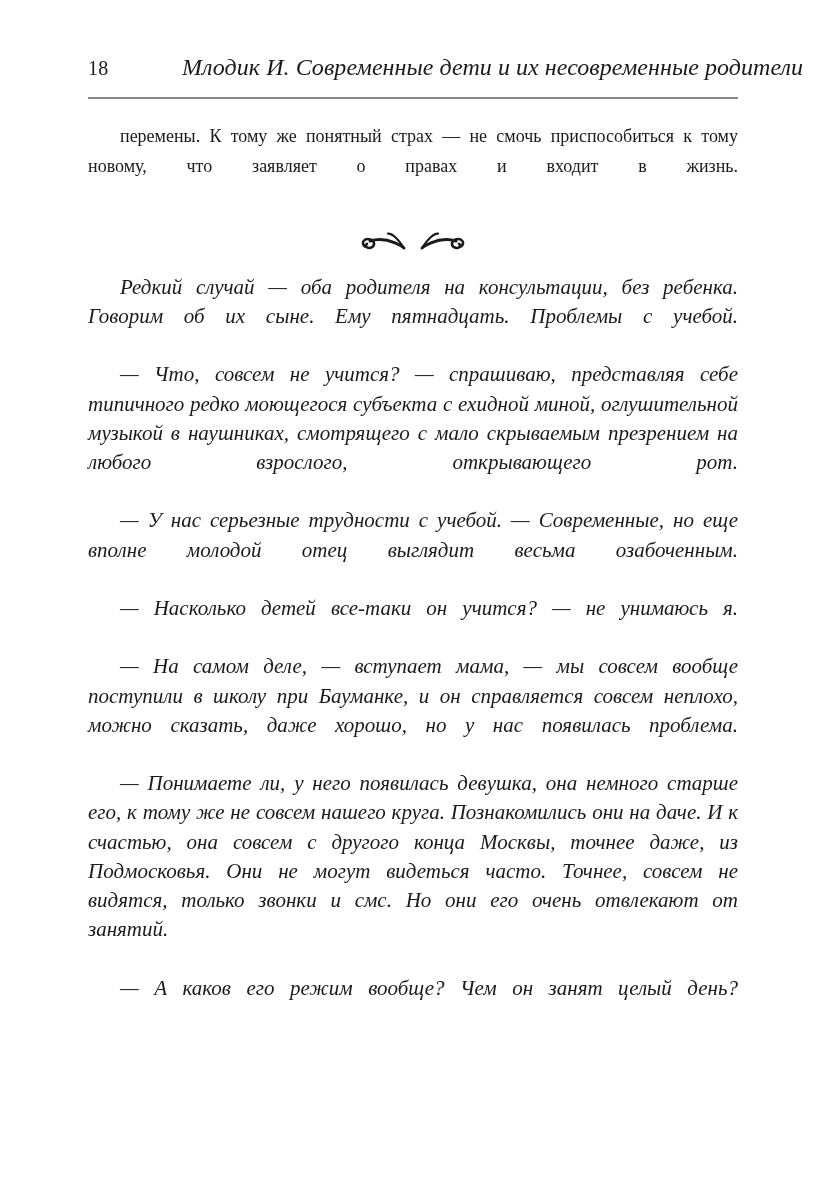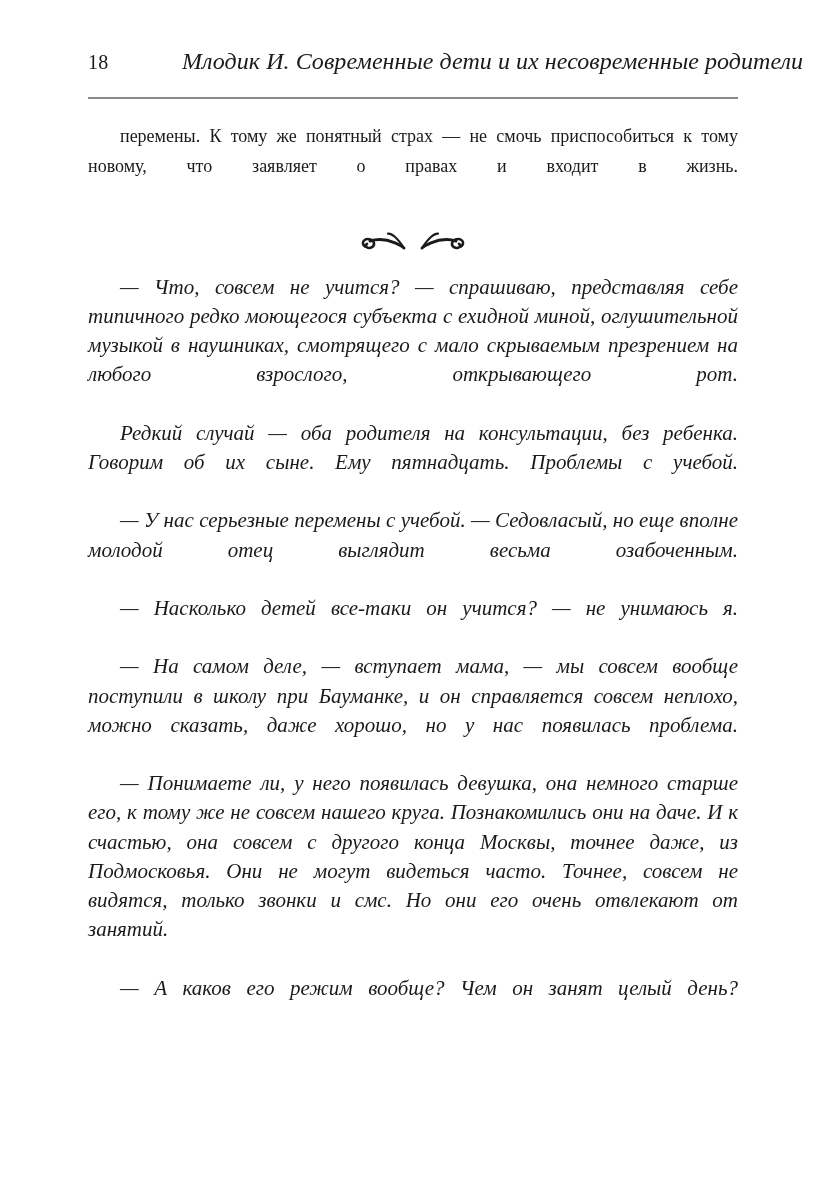--- a/index.html
+++ b/index.html
@@ -17,21 +17,21 @@
     overflow: hidden;
     font-family: "Liberation Serif", "DejaVu Serif", serif;
     color: #1a1a1a;
     -webkit-font-smoothing: antialiased;
   }
 
   
   .running-head {
     position: absolute;
     left: 88px;
-    top: 48px;
+    top: 54px;
     width: 650px;
     height: 30px;
     display: flex;
     align-items: baseline;
   }
 
   .folio {
     font-size: 20px;
     font-style: normal;
     font-weight: 400;
@@ -138,23 +138,23 @@
           <path d="M46 19 C 43 14.5, 40 10.5, 36.5 7.5 C 34 5.4, 31.5 4.3, 30 4.6" stroke-width="2.2"></path>
 
           <path d="M103 17.5 C 108 13.5, 103 8.5, 97.5 10.5 C 93 12.2, 92.5 17.5, 97.5 18.8 C 101.5 19.8, 103.5 16.5, 101 14.8" stroke-width="2.6"></path>
           <path d="M98 12 C 90 9.5, 81 10.5, 73 13.8 C 69 15.4, 66 17.2, 64 19" stroke-width="2.9"></path>
           <path d="M64 19 C 67 14.5, 70 10.5, 73.5 7.5 C 76 5.4, 78.5 4.3, 80 4.6" stroke-width="2.2"></path>
         </g>
       </svg>
     </div>
 
     <div class="dialogue-block">
+      <p class="italic">Редкий случай — оба родителя на консультации, без ребенка. Говорим об их сыне. Ему пятнадцать. Проблемы с учебой.</p>
       <p class="italic">— Что, совсем не учится? — спрашиваю, представляя себе типичного редко моющегося субъекта с ехидной миной, оглушительной музыкой в наушниках, смотрящего с мало скрываемым презрением на любого взрослого, открывающего рот.</p>
-      <p class="italic">Редкий случай — оба родителя на консультации, без ребенка. Говорим об их сыне. Ему пятнадцать. Проблемы с учебой.</p>
-      <p class="italic">— У нас серьезные перемены с учебой. — Седовласый, но еще вполне молодой отец выглядит весьма озабоченным.</p>
+      <p class="italic">— У нас серьезные трудности с учебой. — Современные, но еще вполне молодой отец выглядит весьма озабоченным.</p>
       <p class="italic">— Насколько детей все-таки он учится? — не унимаюсь я.</p>
       <p class="italic">— На самом деле, — вступает мама, — мы совсем вообще поступили в школу при Бауманке, и он справляется совсем неплохо, можно сказать, даже хорошо, но у нас появилась проблема.</p>
       <p class="italic">— Понимаете ли, у него появилась девушка, она немного старше его, к тому же не совсем нашего круга. Познакомились они на даче. И к счастью, она совсем с другого конца Москвы, точнее даже, из Подмосковья. Они не могут видеться часто. Точнее, совсем не видятся, только звонки и смс. Но они его очень отвлекают от занятий.</p>
       <p class="italic">— А каков его режим вообще? Чем он занят целый день?</p>
 
     </div>
 
   </div>
 </div>
 

